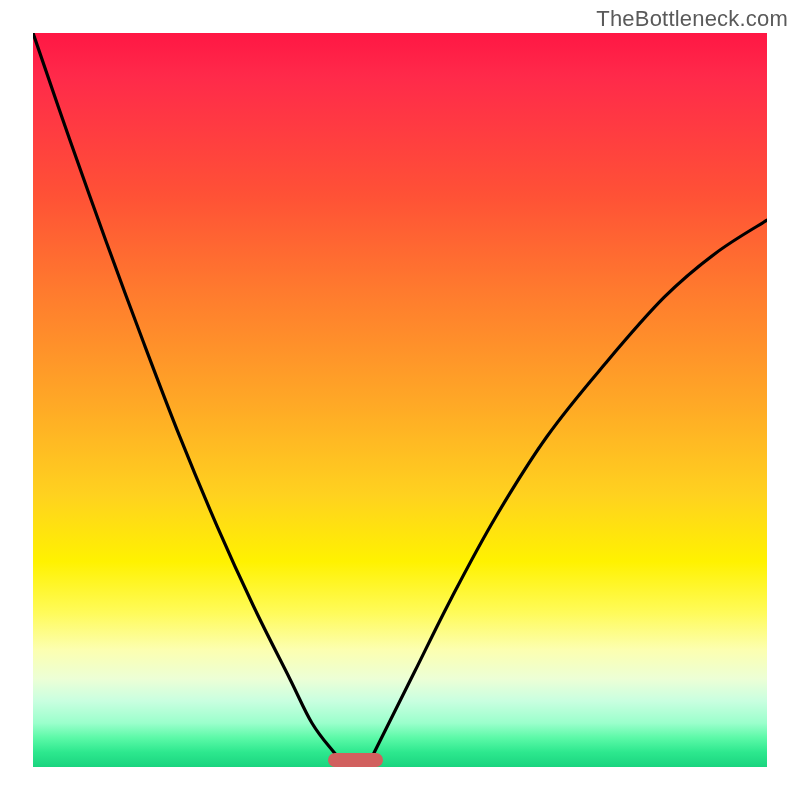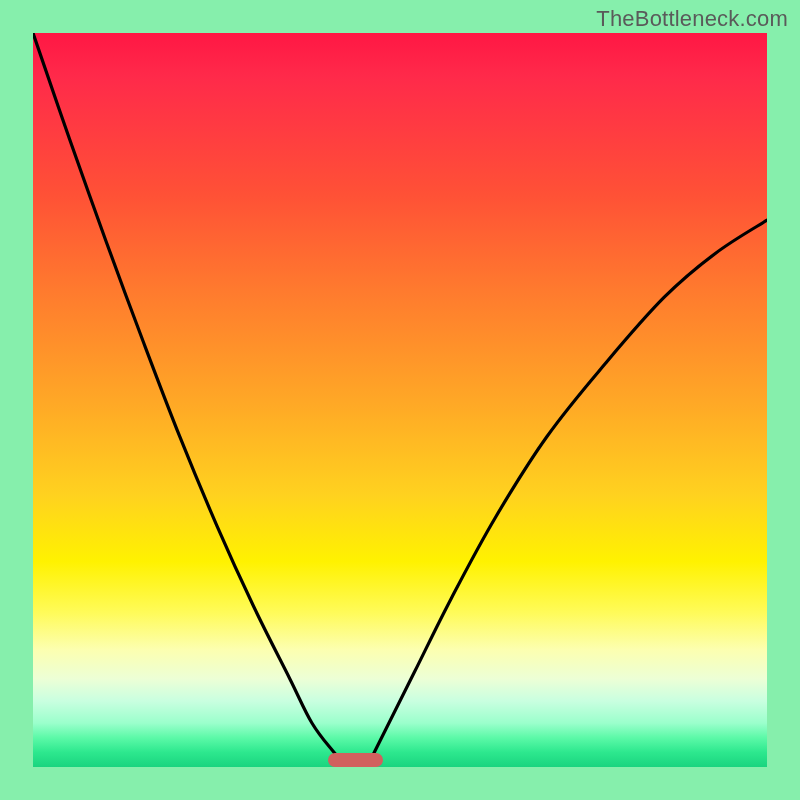--- a/index.html
+++ b/index.html
@@ -3,21 +3,21 @@
 <meta charset="utf-8">
 <style>
   * { margin: 0; padding: 0; box-sizing: border-box; }
   html, body { width: 800px; height: 800px; overflow: hidden; }
   body { background: #000; font-family: Arial, sans-serif; }
 
   .frame {
     position: absolute;
     left: 0; top: 0;
     width: 800px; height: 800px;
-    background: #86efac;
+    background: #ffffff;
   }
   .watermark {
     position: absolute;
     top: 6px;
     right: 12px;
     color: #5a5a5a;
     font-size: 22px;
     font-weight: 500;
     letter-spacing: 0.2px;
     z-index: 5;

